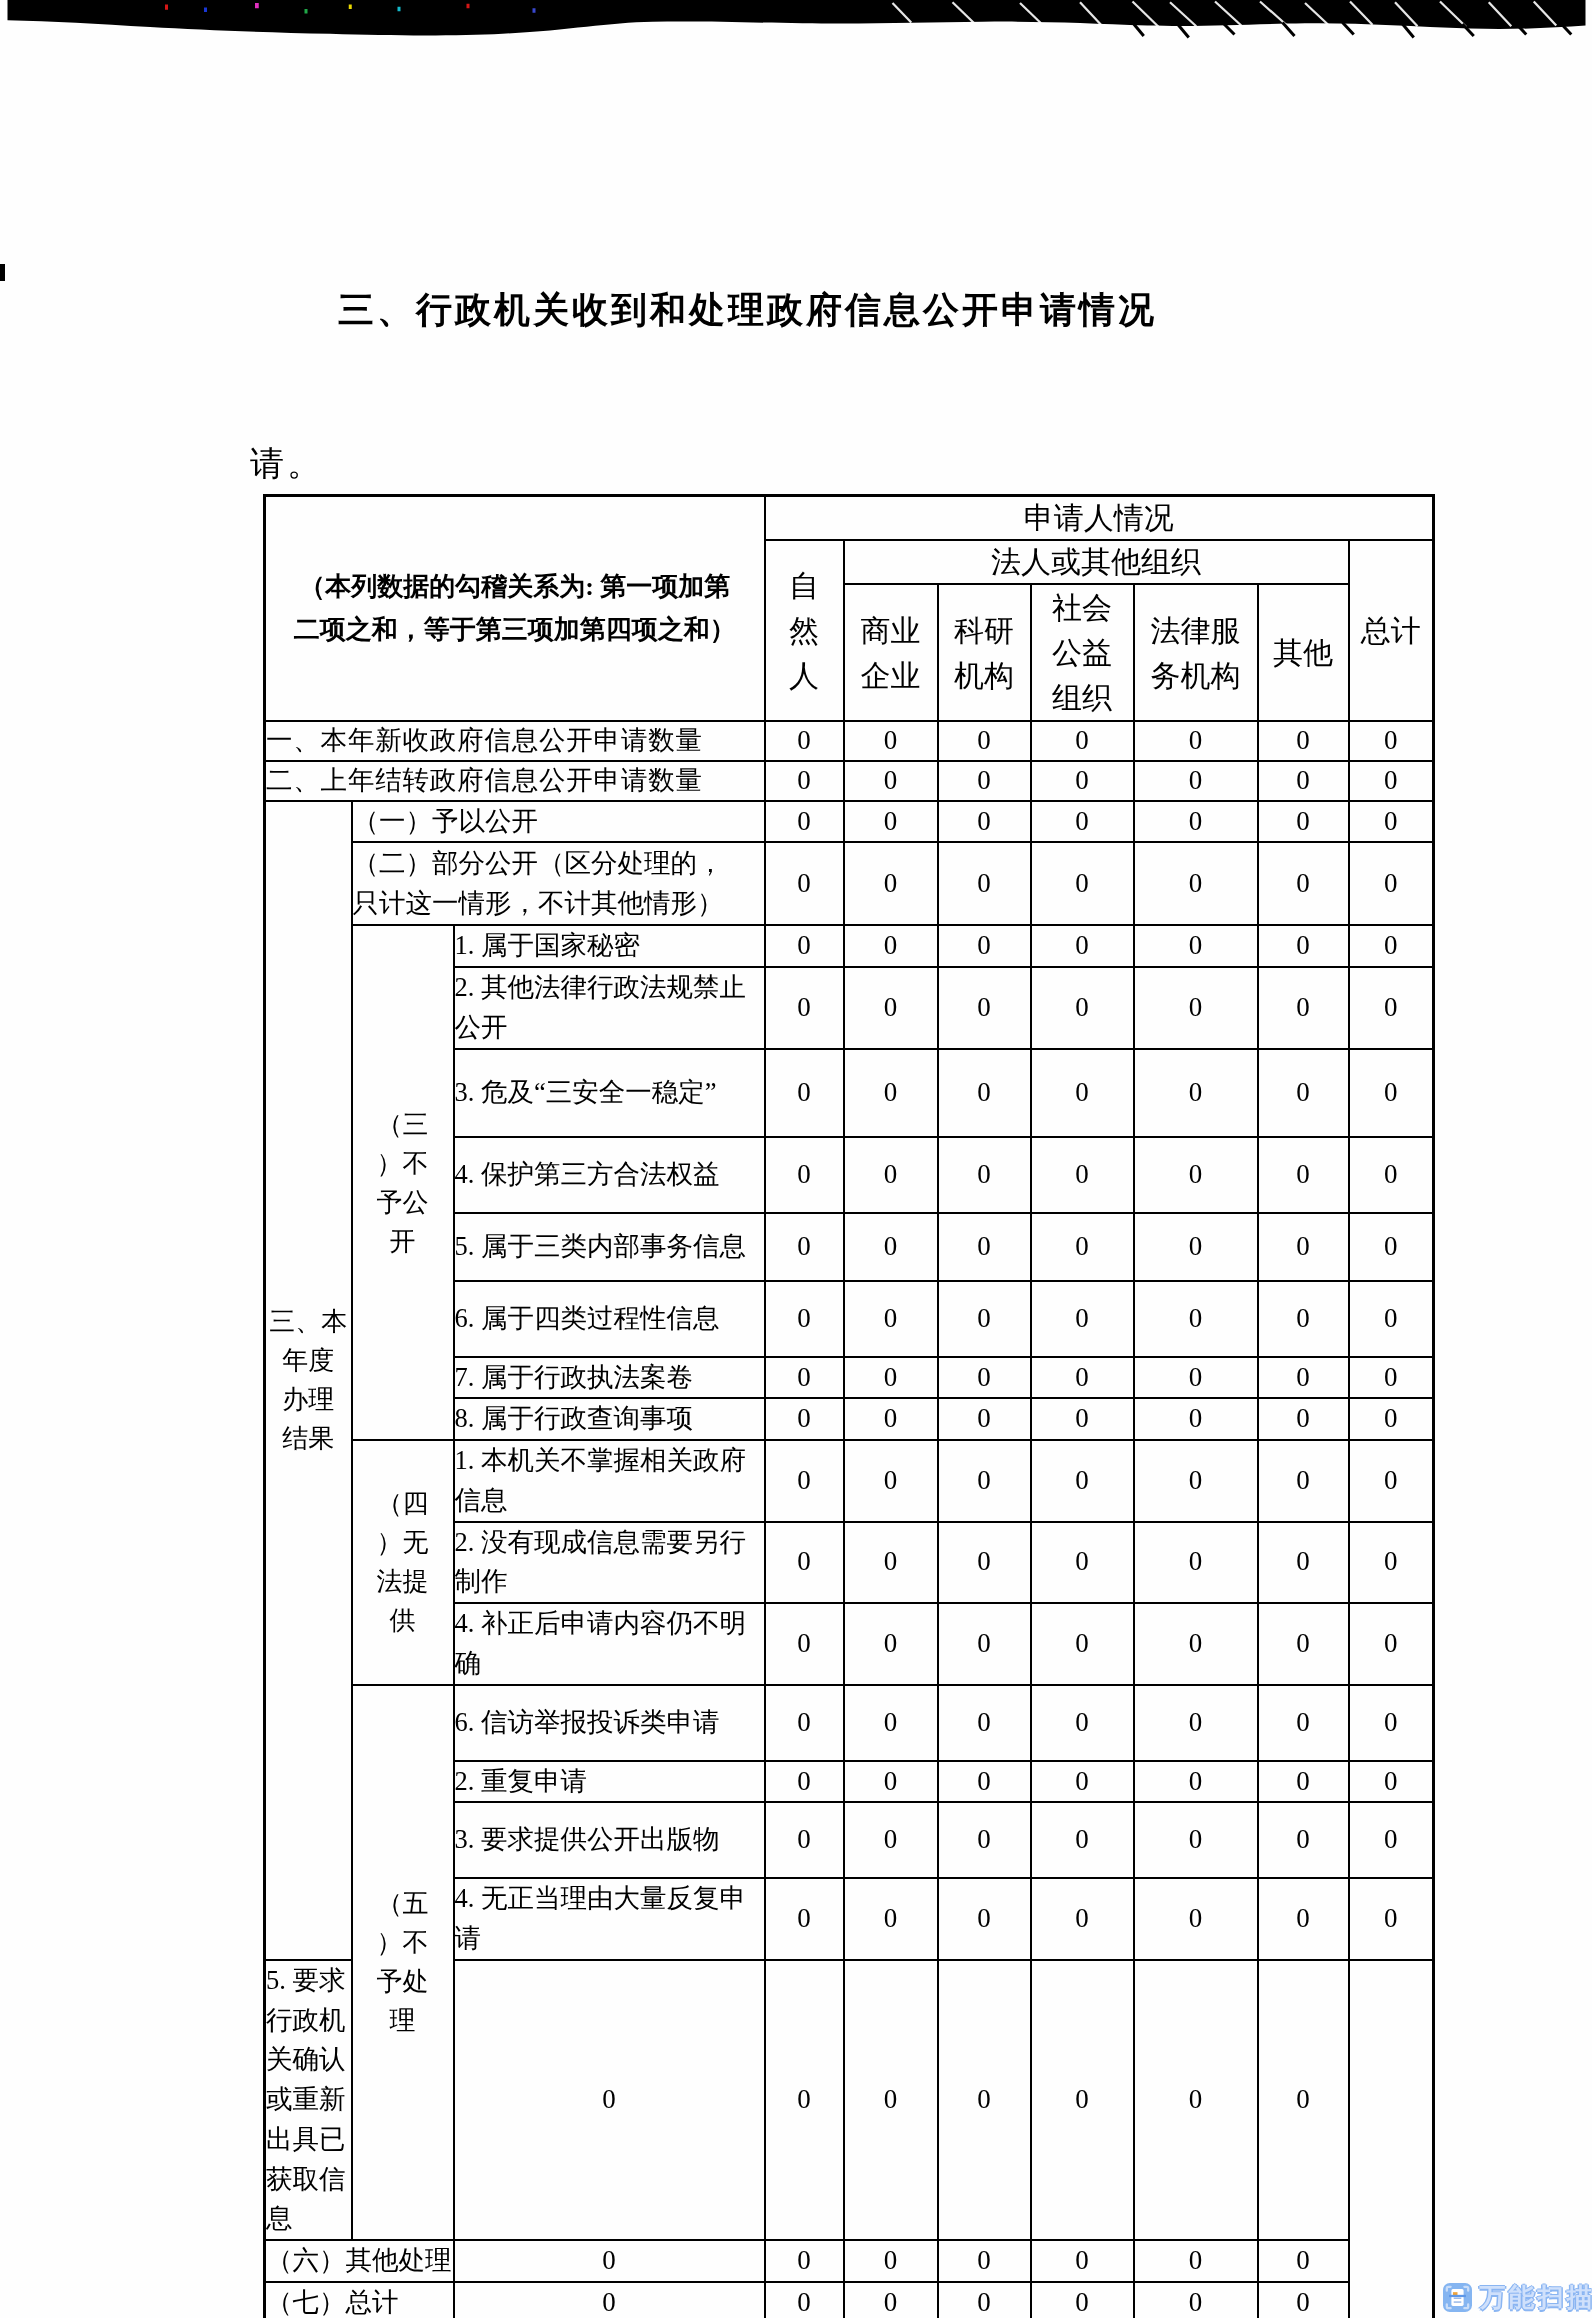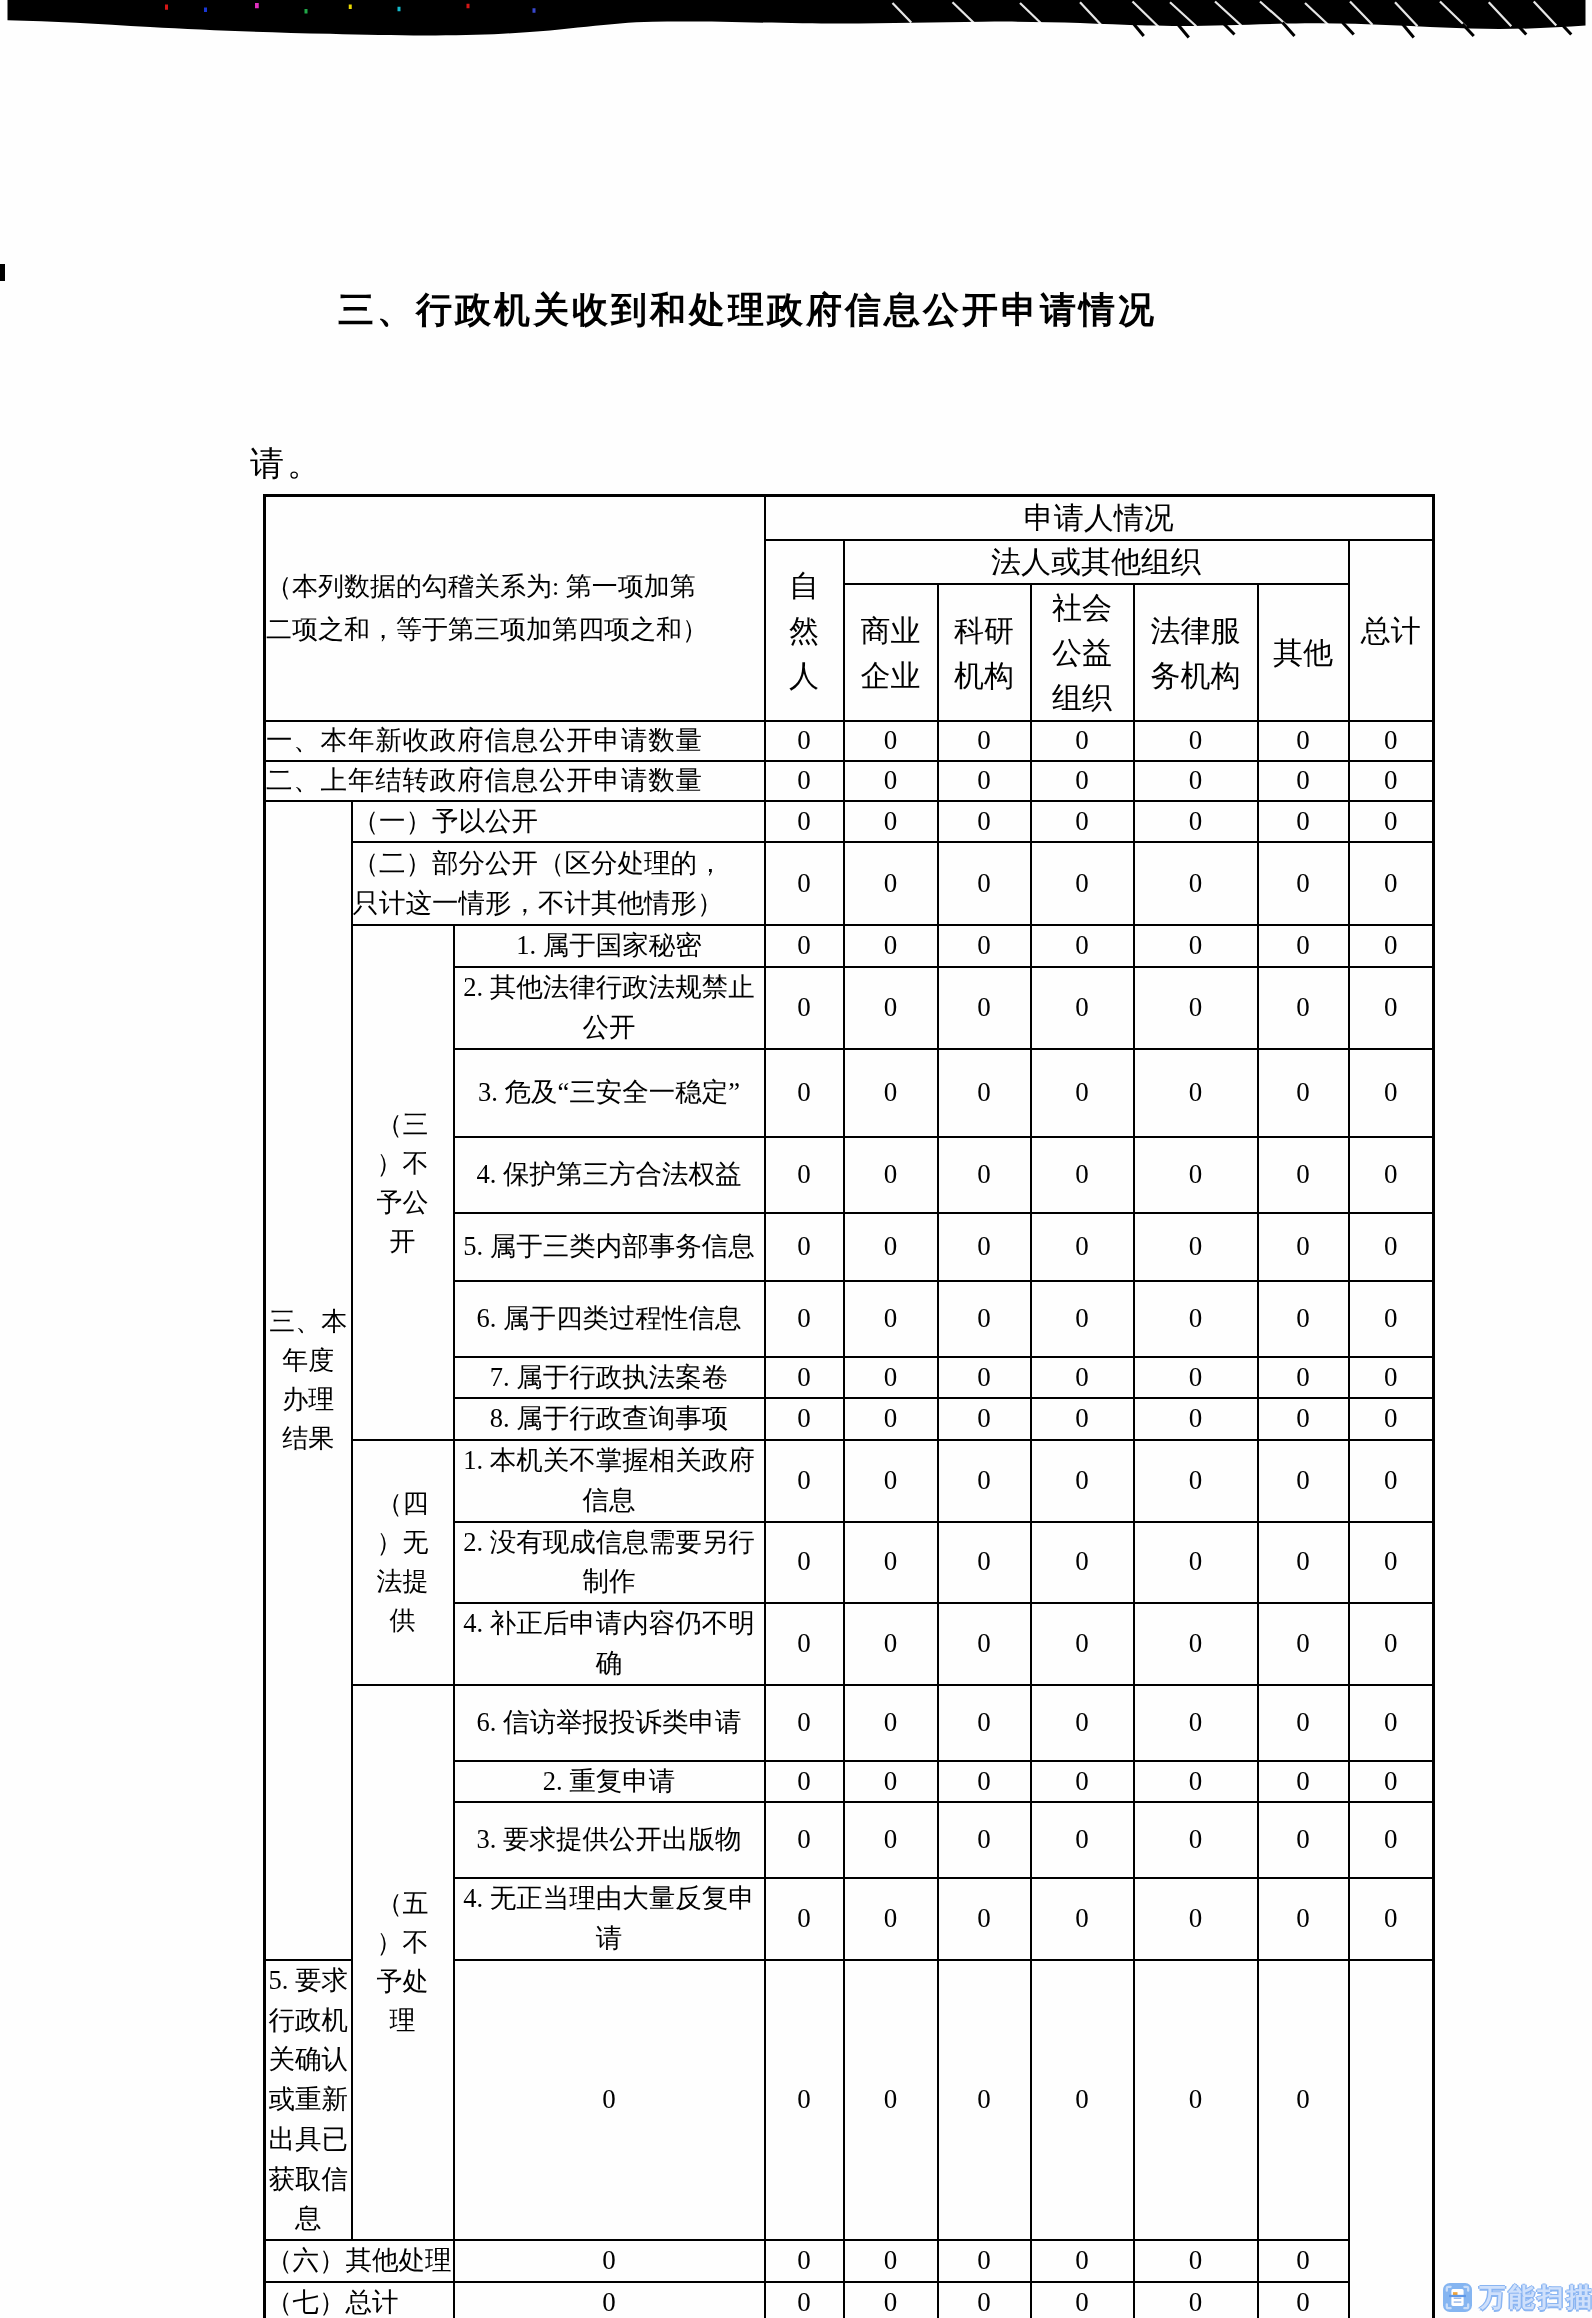--- a/index.html
+++ b/index.html
@@ -33,28 +33,29 @@
     font-size:26px;line-height:1.4;
   }
   table.report td{
     border:2.3px solid #000;
     padding:0;
     vertical-align:middle;
     overflow:hidden;
   }
   table.report{border:3.8px solid #000;}
   td.note{
-    text-align:left;padding:0 23px;font-size:26px;line-height:1.65;
+    text-align:center;padding:0 23px;font-size:26px;line-height:1.65;
     white-space:pre-line;
+    font-weight:bold;
   }
   td.ctr{text-align:center;}
   td.stack{text-align:center;white-space:pre-line;line-height:1.5;}
   td.lab3{text-align:left;padding-left:10.6px;font-size:26.5px;letter-spacing:0.8px;}
   td.lab2{text-align:left;padding-left:29px;font-size:26.5px;white-space:pre-line;line-height:1.5;}
-  td.item{text-align:center;padding-left:12px;padding-right:4.5px;font-size:26.5px;line-height:1.5;}
+  td.item{text-align:left;padding-left:12px;padding-right:4.5px;font-size:26.5px;line-height:1.5;}
   td.num{text-align:center;font-size:27px;font-family:"Liberation Serif",serif;}
   .hdr{font-size:30px;}
   .watermark{
     position:absolute;left:1443px;top:2280px;
     display:flex;align-items:center;gap:7.6px;
   }
   .wm-text{
     font-family:"Liberation Sans", sans-serif;
     font-size:26px;font-weight:bold;letter-spacing:3px;white-space:nowrap;
     color:#cfe0fb;

